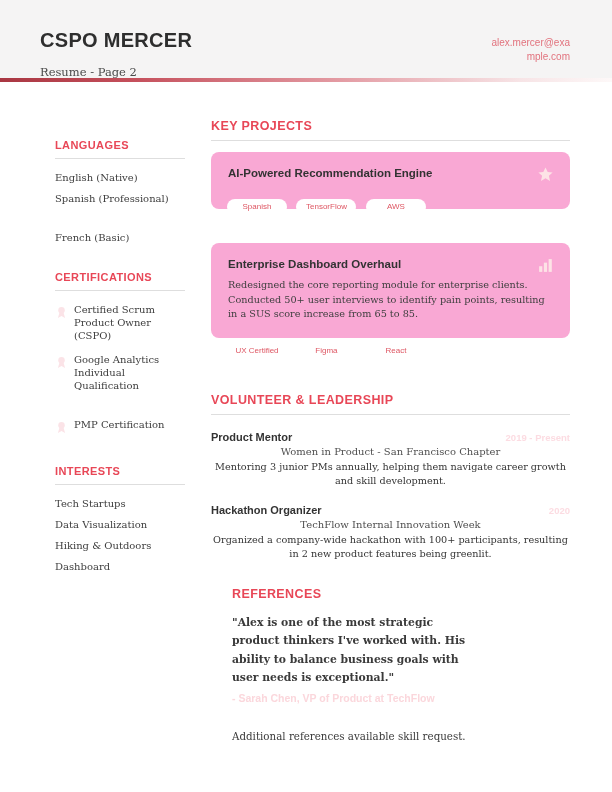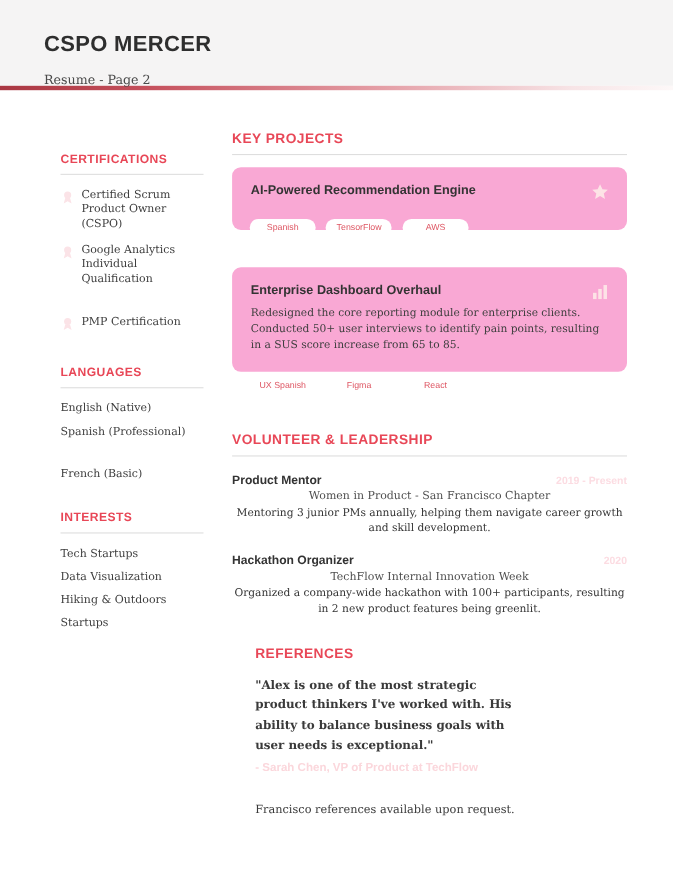--- a/index.html
+++ b/index.html
@@ -177,26 +177,35 @@
 </head>
 <body>
 
 <div class="page">
 
   <div class="header">
     <div>
       <div class="header-name">CSPO MERCER</div>
       <div class="header-subtitle">Resume - Page 2</div>
     </div>
+    <div class="header-email">alex.mercer@example.com</div>
   </div>
   <div class="accent-bar"></div>
 
   <div class="content">
 
     <div class="sidebar">
+
+      <div class="side-section">
+        <div class="sec-title">LANGUAGES</div>
+        <hr class="divider">
+        <div class="side-item first">English (Native)</div>
+        <div class="side-item">Spanish (Professional)</div>
+        <div class="side-item gap-lg">French (Basic)</div>
+      </div>
 
       <div class="side-section">
         <div class="sec-title">CERTIFICATIONS</div>
         <hr class="divider">
         <div class="cert-item first">
           <span class="cert-icon">
             <svg width="13" height="13" viewBox="0 0 24 24" fill="#fbe3e7">
                 <circle cx="12" cy="8" r="6"></circle>
                 <path d="M8 13l-2.6 9L12 18.4 18.6 22 16 13z"></path>
               </svg>
@@ -217,34 +226,26 @@
             <svg width="13" height="13" viewBox="0 0 24 24" fill="#fbe3e7">
                 <circle cx="12" cy="8" r="6"></circle>
                 <path d="M8 13l-2.6 9L12 18.4 18.6 22 16 13z"></path>
               </svg>
           </span>
           <span class="cert-text">PMP Certification</span>
         </div>
       </div>
 
       <div class="side-section">
-        <div class="sec-title">LANGUAGES</div>
-        <hr class="divider">
-        <div class="side-item first">English (Native)</div>
-        <div class="side-item">Spanish (Professional)</div>
-        <div class="side-item gap-lg">French (Basic)</div>
-      </div>
-
-      <div class="side-section">
         <div class="sec-title">INTERESTS</div>
         <hr class="divider">
         <div class="side-item first">Tech Startups</div>
         <div class="side-item">Data Visualization</div>
         <div class="side-item">Hiking &amp; Outdoors</div>
-        <div class="side-item">Startups</div>
+        <div class="side-item">Dashboard</div>
       </div>
 
     </div>
 
     <div class="main">
 
       <div>
         <div class="sec-title">KEY PROJECTS</div>
         <hr class="divider">
 
@@ -266,21 +267,21 @@
           <div class="project-title">Enterprise Dashboard Overhaul</div>
           <span class="project-icon">
             <svg width="17" height="17" viewBox="0 0 24 24" fill="#fde3e6">
                 <rect x="3" y="13" width="4.5" height="8"></rect>
                 <rect x="9.7" y="8" width="4.5" height="13"></rect>
                 <rect x="16.4" y="3" width="4.5" height="18"></rect>
               </svg>
           </span>
           <div class="project-desc">Redesigned the core reporting module for enterprise clients. Conducted 50+ user interviews to identify pain points, resulting in a SUS score increase from 65 to 85.</div>
           <div class="tags below">
-            <span class="tag">UX Spanish</span>
+            <span class="tag">UX Certified</span>
             <span class="tag">Figma</span>
             <span class="tag">React</span>
           </div>
         </div>
       </div>
 
       <div class="volunteer-section">
         <div class="sec-title">VOLUNTEER &amp; LEADERSHIP</div>
         <hr class="divider">
 
@@ -300,18 +301,18 @@
           </div>
           <div class="vol-org">TechFlow Internal Innovation Week</div>
           <div class="vol-desc">Organized a company-wide hackathon with 100+ participants, resulting in 2 new product features being greenlit.</div>
         </div>
       </div>
 
       <div class="references">
         <div class="sec-title">REFERENCES</div>
         <div class="ref-quote">"Alex is one of the most strategic product thinkers I've worked with. His ability to balance business goals with user needs is exceptional."</div>
         <div class="ref-attrib">- Sarah Chen, VP of Product at TechFlow</div>
-        <div class="ref-note">Francisco references available upon request.</div>
+        <div class="ref-note">Additional references available skill request.</div>
       </div>
 
     </div>
   </div>
 </div>
 
 </body></html>

